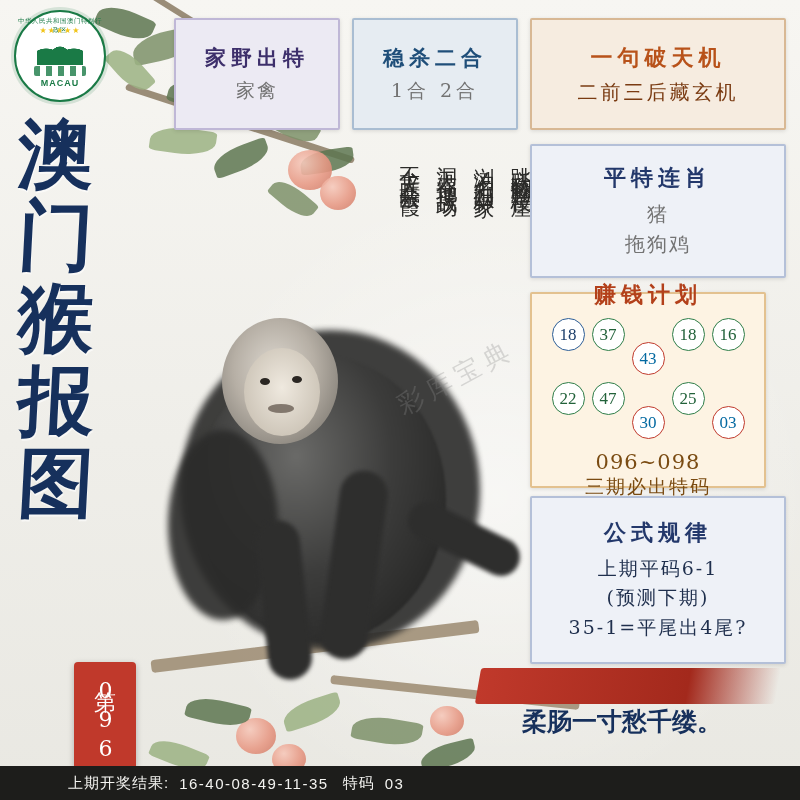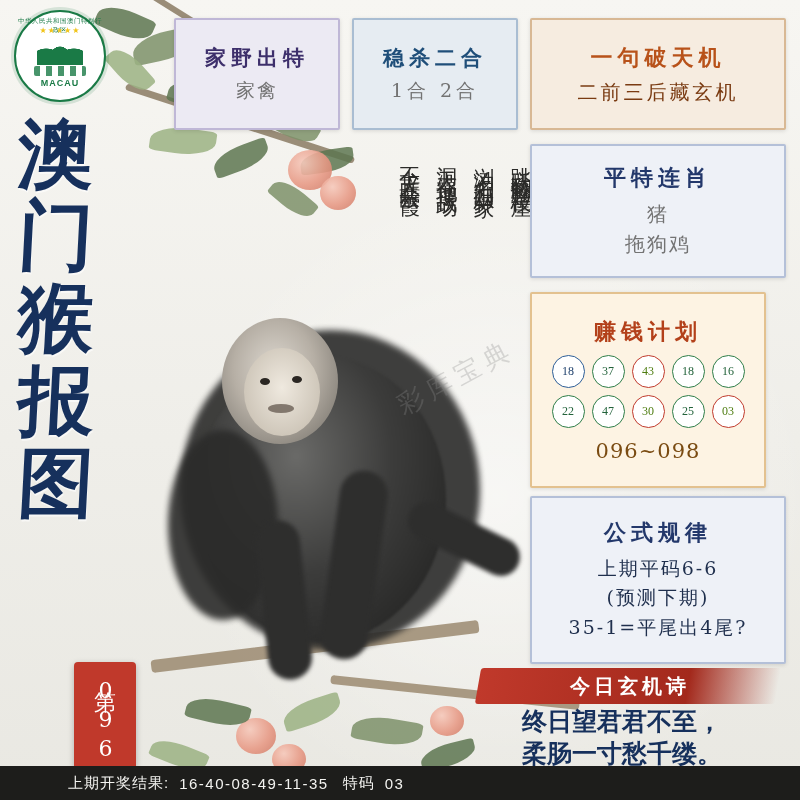--- a/index.html
+++ b/index.html
@@ -136,23 +136,23 @@
   #card-pingte .hd{color:#23386b;font-size:22px;}
   #card-pingte .bd{font-size:20px;line-height:1.5;}
 
   #card-zhuanqian{left:530px;top:292px;width:236px;height:196px;background:#fdf3e3;border:2px solid #e3c18f;}
   #card-zhuanqian .hd{color:#b3401a;font-size:22px;margin-bottom:8px;}
   .ballrow{display:flex;gap:7px;margin-bottom:7px;}
   .ball{
     width:31px;height:31px;border-radius:50%;
     border:1.6px solid #2c5d96;color:#1d3f6b;background:#fff;
     display:flex;align-items:center;justify-content:center;
-    font-size:12px;font-family:"Liberation Serif", serif;
-  }
-  .ball.r{border-color:#c0392b;color:#4d7c0f;}
+    font-size:17px;font-family:"Liberation Serif", serif;
+  }
+  .ball.r{border-color:#c0392b;color:#0369a1;margin-top:24px;}
   .ball.g{border-color:#2e7d47;color:#22623a;}
   #card-zhuanqian .range{font-size:21px;color:#7a4b12;margin-top:4px;letter-spacing:1px;}
   #card-zhuanqian .note{font-size:19px;color:#7a4b12;letter-spacing:2px;}
 
   #card-gongshi{left:530px;top:496px;width:256px;height:168px;background:#eef1f7;border:2px solid #b4c0d8;}
   #card-gongshi .hd{color:#23386b;font-size:22px;margin-bottom:6px;}
   #card-gongshi .bd{font-size:19px;line-height:1.55;color:#1f2f4d;}
 
   
   .banner{
@@ -302,33 +302,32 @@
       <div class="ball g">16</div>
     </div>
     <div class="ballrow">
       <div class="ball g">22</div>
       <div class="ball g">47</div>
       <div class="ball r">30</div>
       <div class="ball g">25</div>
       <div class="ball r">03</div>
     </div>
     <div class="range">096~098</div>
+    <div class="note">三期必出特码</div>
   </div>
 
   <div class="card" id="card-gongshi">
     <div class="hd">公式规律</div>
-    <div class="bd">上期平码6-6</div>
+    <div class="bd">上期平码6-1</div>
     <div class="bd">(预测下期)</div>
     <div class="bd">35-1=平尾出4尾?</div>
   </div>
 
   <div class="banner"></div>
-  <div class="banner-text">今日玄机诗</div>
   <div class="bottom-poem">
-    <div>终日望君君不至，</div>
     <div>柔肠一寸愁千缕。</div>
   </div>
 
   <div class="resultbar">
     <span class="lbl">上期开奖结果:</span>
     <span class="nums">16-40-08-49-11-35</span>
     <span class="sp">特码</span>
     <span class="nums">03</span>
   </div>
 

